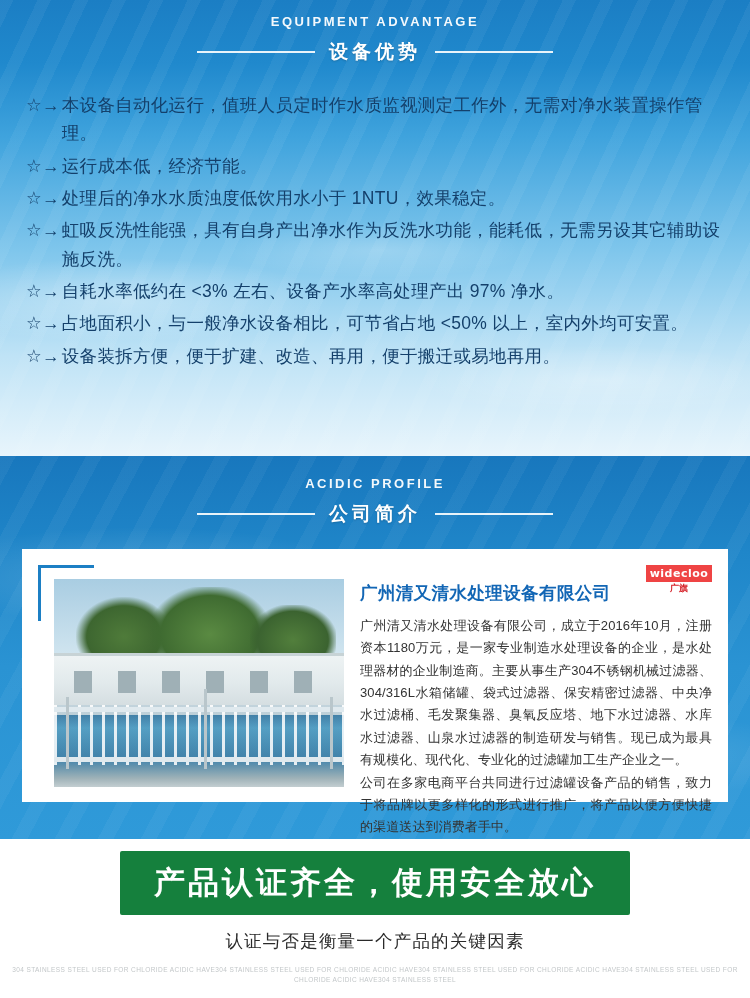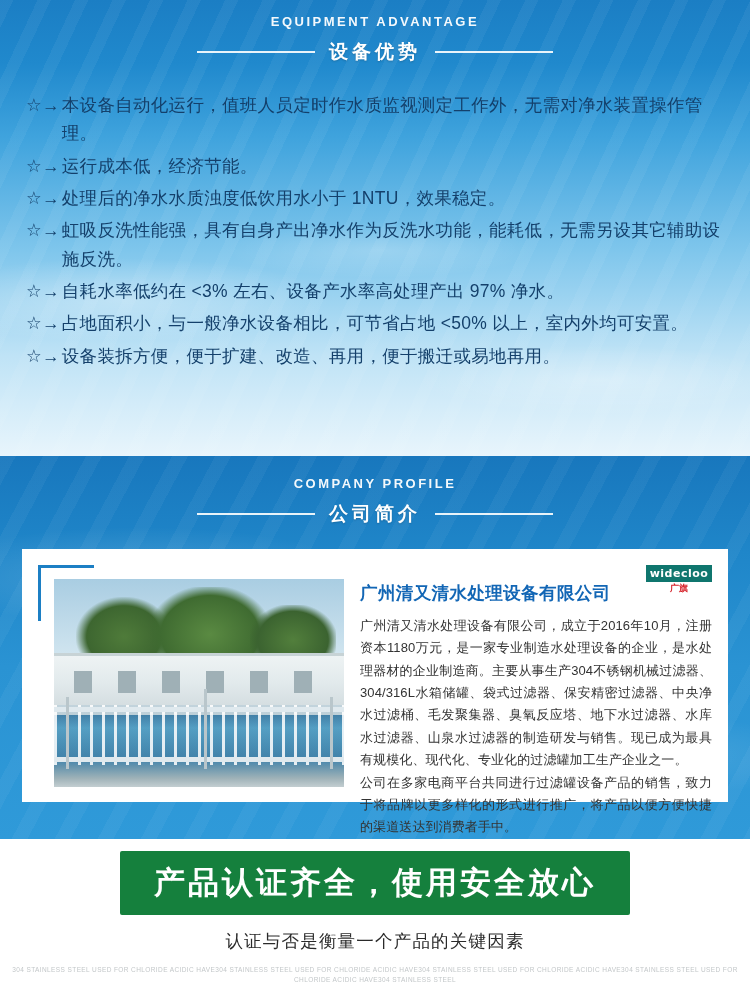--- a/index.html
+++ b/index.html
@@ -137,21 +137,21 @@
   }
   .corner-tl { left: 0; top: 0; border-right: none; border-bottom: none; }
   .corner-br { right: 0; bottom: 0; border-left: none; border-top: none; }
 
   .co-info { flex: 1 1 auto; position: relative; padding-top: 4px; }
   .logo {
     position: absolute; right: 0; top: 0; width: 66px; height: 30px;
     display:flex; flex-direction:column; align-items:center; justify-content:center;
   }
   .logo-top {
-    width: 66px; height: 17px; background: #0f766e; color: #fff;
+    width: 66px; height: 17px; background: #ef4444; color: #fff;
     font-size: 11px; font-weight: bold; letter-spacing: .5px;
     display:flex; align-items:center; justify-content:center;
     font-family: "DejaVu Sans", sans-serif;
   }
   .logo-bot {
     width: 66px; height: 13px; color: #d6232a; font-size: 9px; font-weight: bold;
     display:flex; align-items:center; justify-content:center; background:#fff;
   }
   .co-name {
     color: #1266b5;
@@ -244,21 +244,21 @@
       </div>
       <div class="adv-item">
         <span class="adv-star">☆→</span>
         <span class="adv-text">设备装拆方便，便于扩建、改造、再用，便于搬迁或易地再用。</span>
       </div>
     </div>
   </section>
 
   <section class="sec-company">
     <div class="hdr">
-      <div class="hdr-en">COMPANY PROFILE</div>
+      <div class="hdr-en">ACIDIC PROFILE</div>
       <div class="hdr-cn-wrap">
         <span class="hdr-rule"></span>
         <span class="hdr-cn">公司简介</span>
         <span class="hdr-rule"></span>
       </div>
     </div>
 
     <div class="card">
       <div class="photo-wrap">
         <span class="corner-tl"></span>

